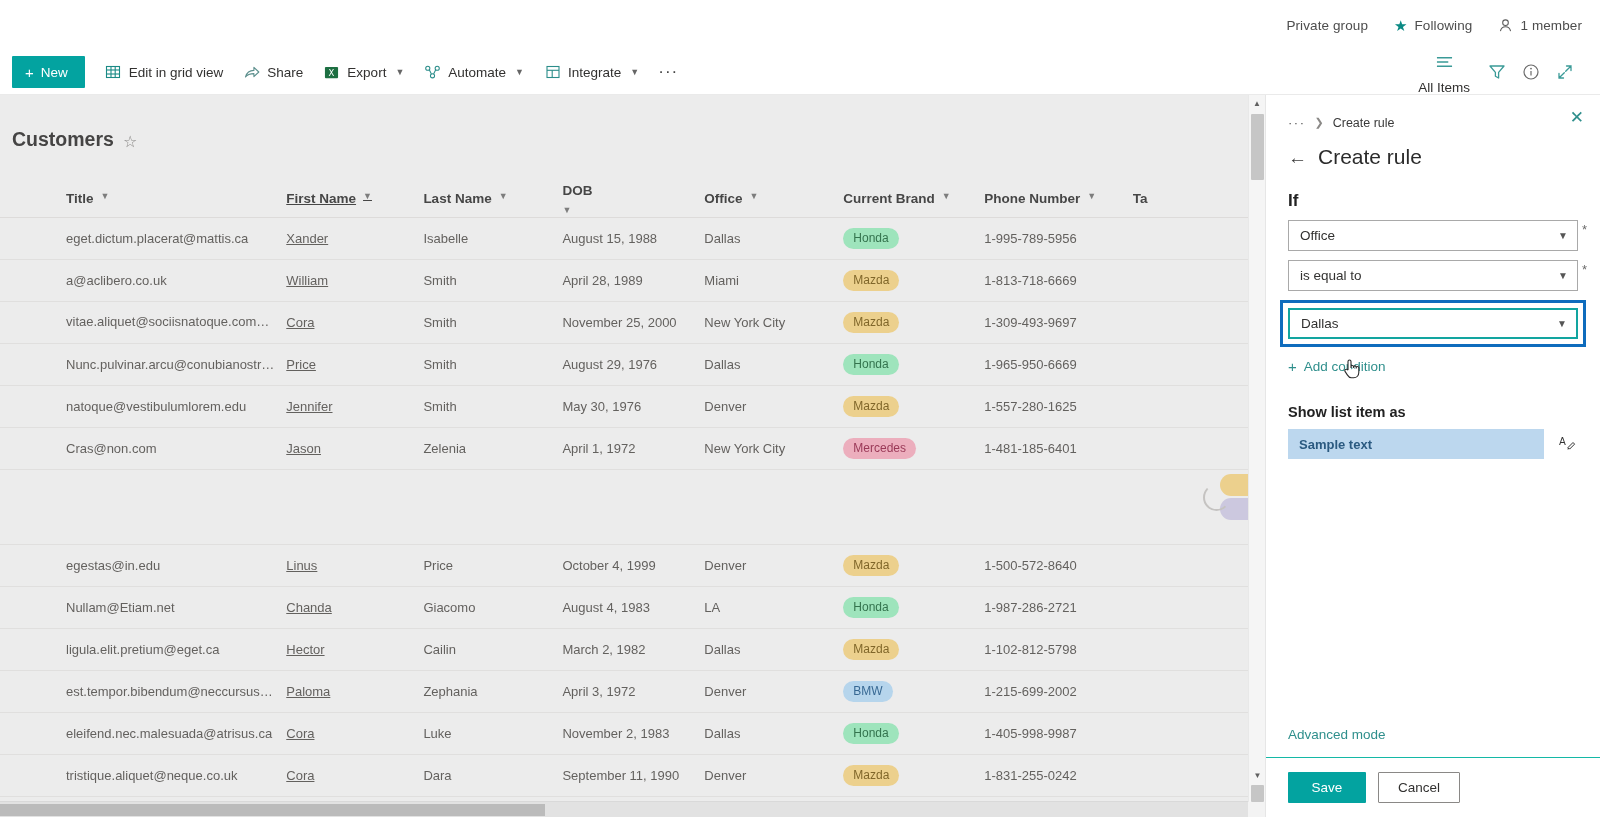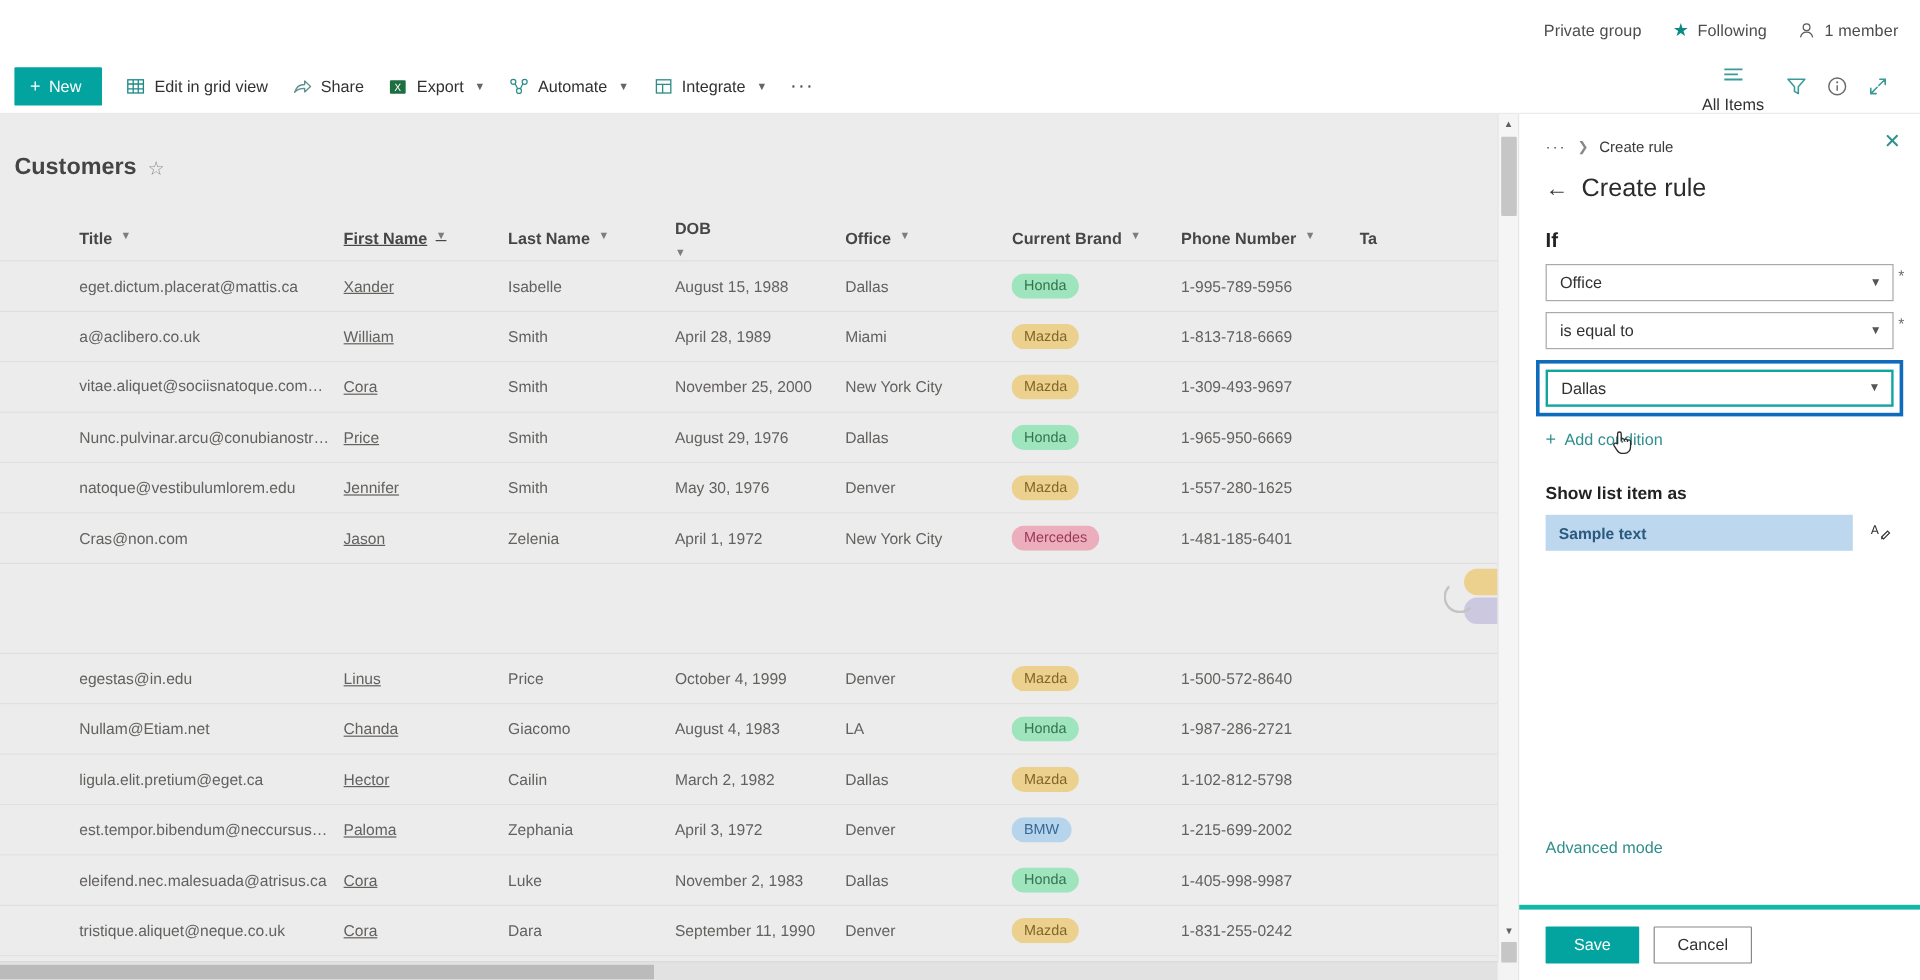--- a/index.html
+++ b/index.html
@@ -163,21 +163,21 @@
   .cursor-hand { position: absolute; left: 76px; top: 262px; width: 20px; height: 24px; pointer-events: none; }
 
   .showas { font-size: 14.5px; font-weight: 600; color: #222; margin: 30px 0 9px 0; }
   .sampleRow { display:flex; align-items:center; gap: 12px; }
   .sampleBox { flex: 1 1 auto; height: 30px; background: #bcd7ee; display:flex; align-items:center;
                padding: 0 11px; font-size: 13px; color: #2b5a80; font-weight: bold; }
   .fmtico { width: 22px; height: 22px; display:flex; align-items:center; justify-content:center; cursor:pointer; }
 
   .advmode { padding: 0 22px 14px 22px; }
   .advmode span { color: #2f8f8c; font-size: 13.5px; cursor: pointer; }
-  .panel-foot { border-top: 4px solid #14b8a6; padding: 14px 22px; display:flex; gap: 12px; margin-top: 24px; }
+  .panel-foot { border-top: 1px solid #14b8a6; padding: 14px 22px; display:flex; gap: 12px; }
   .btn-save { background: #03a3a0; color: #fff; border: none; height: 31px; width: 78px;
               font-size: 13.5px; cursor: pointer; border-radius: 1px; }
   .btn-cancel { background: #fff; color: #323130; border: 1px solid #8a8886; height: 31px; width: 82px;
                 font-size: 13.5px; cursor: pointer; border-radius: 1px; }
 </style>
 </head>
 <body>
 
 <div class="app">
 

